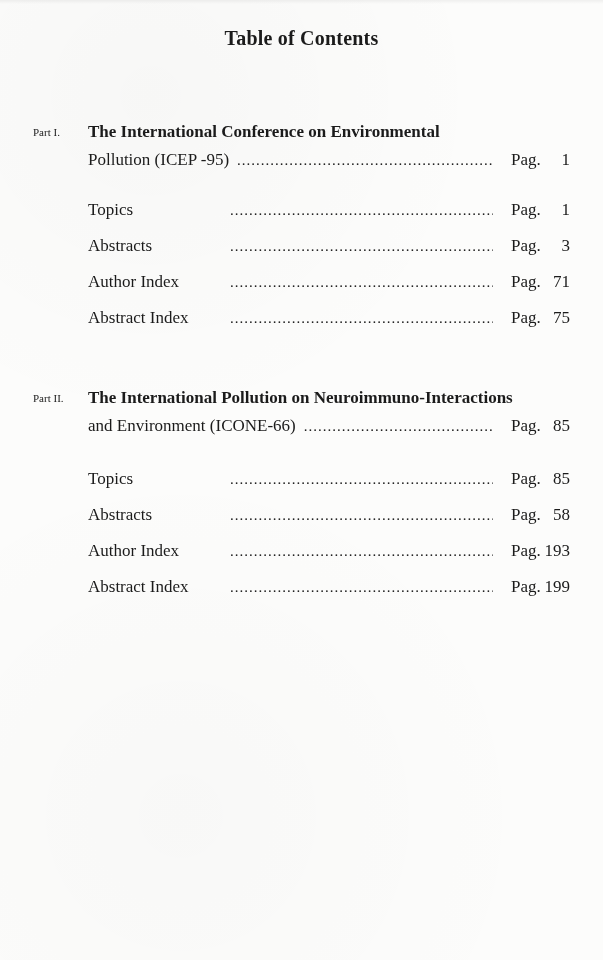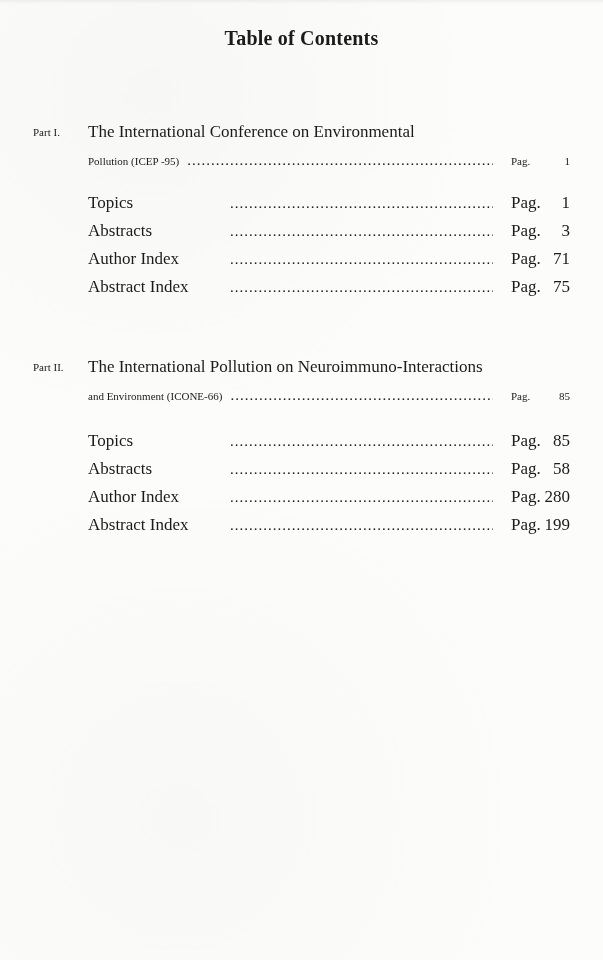--- a/index.html
+++ b/index.html
@@ -51,25 +51,26 @@
     white-space: nowrap;
   }
   .part-title {
     flex: 1;
     min-width: 0;
   }
   .part-title-line1 {
     font-size: 17px;
     line-height: 28px;
     white-space: nowrap;
+    font-weight: bold;
   }
   .leader-row {
     display: flex;
     align-items: baseline;
-    font-size: 11px;
+    font-size: 17px;
     line-height: 28px;
   }
   .leader-text {
     white-space: nowrap;
   }
   .dots {
     flex: 1;
     overflow: hidden;
     white-space: nowrap;
     margin-left: 8px;
@@ -100,20 +101,21 @@
   .item-row {
     display: flex;
     align-items: baseline;
     font-size: 17px;
     line-height: 28px;
   }
   .item-label {
     width: 142px;
     flex-shrink: 0;
     white-space: nowrap;
+    margin-top: 8px;
   }
   .item-row .dots {
     margin-left: 0;
   }
   .part-2 {
     margin-top: 52px;
   }
   .part-2 .items {
     margin-top: 17px;
   }
@@ -193,21 +195,21 @@
         <li class="item-row">
           <span class="item-label">Abstracts</span>
           <span class="dots"></span>
           <span class="pag">Pag.</span>
           <span class="num">58</span>
         </li>
         <li class="item-row">
           <span class="item-label">Author Index</span>
           <span class="dots"></span>
           <span class="pag">Pag.</span>
-          <span class="num">280</span>
+          <span class="num">193</span>
         </li>
         <li class="item-row">
           <span class="item-label">Abstract Index</span>
           <span class="dots"></span>
           <span class="pag">Pag.</span>
           <span class="num">199</span>
         </li>
       </ul>
     </section>
 

